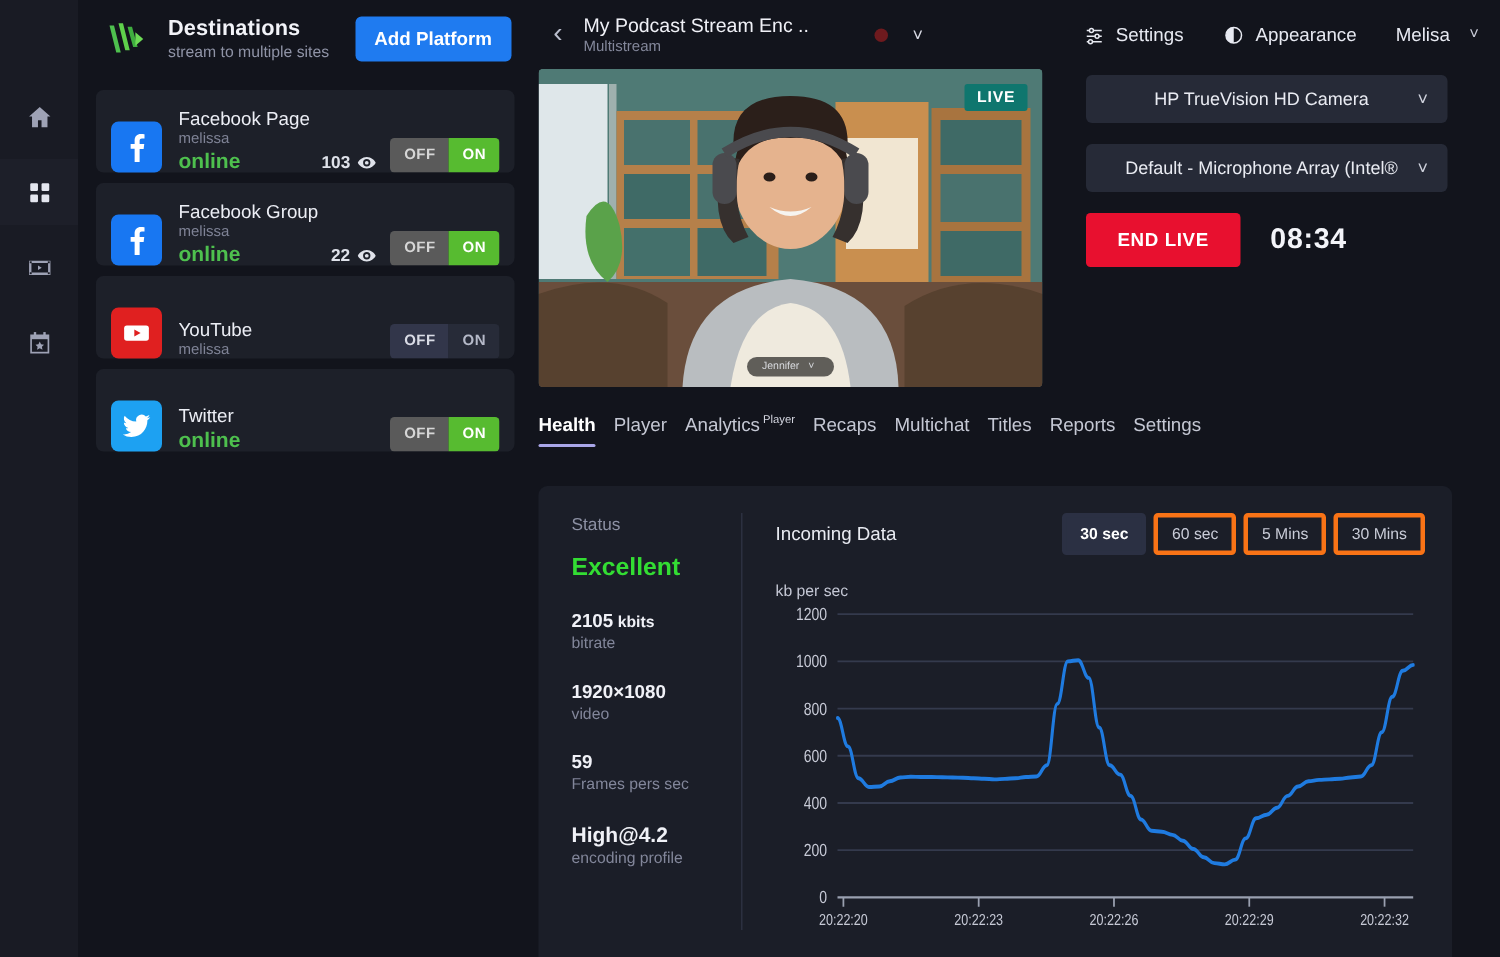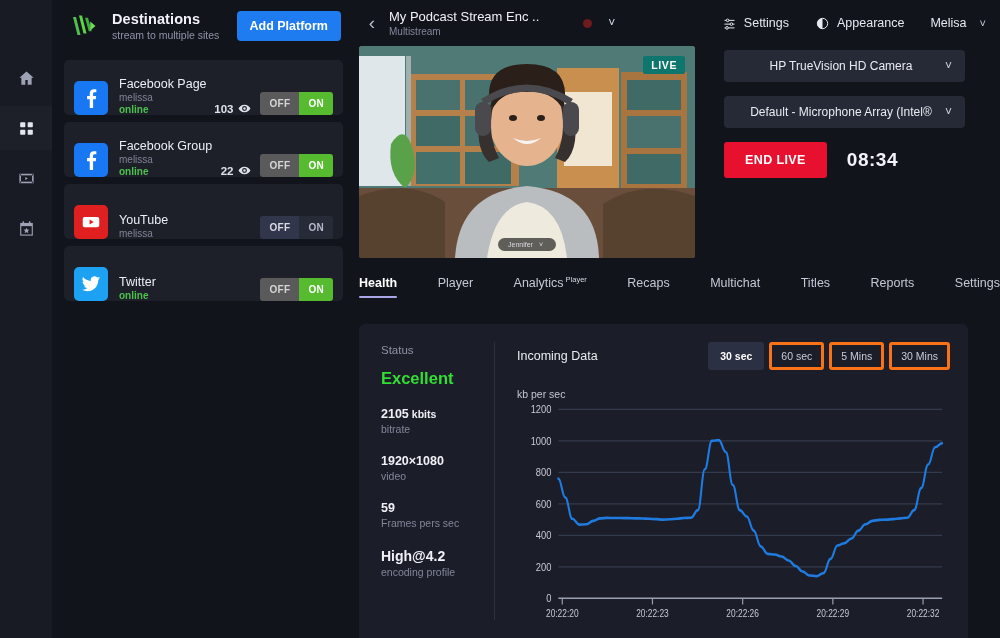--- a/index.html
+++ b/index.html
@@ -54,21 +54,21 @@
     height: 55px; display: flex; align-items: flex-end; padding: 0 10px;
   }
   .plat-ico { width: 34px; height: 34px; border-radius: 5px; flex: none; position: relative; }
   .plat-ico svg { position: absolute; inset: 0; margin: auto; }
   .plat-ico.fb { background: #1877f2; }
   .plat-ico.yt { background: #e02020; }
   .plat-ico.tw { background: #1da1f2; }
   .plat-info { flex: 1; padding-left: 11px; min-width: 0; }
   .plat-name { font-size: 12.5px; color: #eceef5; font-weight: normal; }
   .plat-user { font-size: 10px; color: #7f8396; margin-top: 1px; }
-  .plat-online { font-size: 10px; color: #4ec04e; font-weight: bold; margin-top: 1px; }
+  .plat-online { font-size: 14px; color: #4ec04e; font-weight: bold; margin-top: 1px; }
   .plat-count { font-size: 11.5px; color: #dfe2ea; font-weight: bold; margin-right: 5px; }
   .eye { width: 13px; height: 13px; fill: #dfe2ea; margin-right: 9px; }
   .toggle { display: flex; border-radius: 3px; overflow: hidden; flex: none; }
   .tg {
     font-size: 10px; font-weight: bold; letter-spacing: .3px;
     padding: 6px 9px; min-width: 30px; text-align: center;
   }
   .tg.off-inactive { background: #5a5a5a; color: #d6d6d6; }
   .tg.on-active { background: #57bb30; color: #ffffff; }
   .tg.off-active { background: #32364a; color: #d9dbe5; }
@@ -118,21 +118,21 @@
   .select .chev { color: #cfd2dd; font-size: 12px; }
   .end-row { display: flex; align-items: center; margin-top: 10px; }
   .end-live {
     background: #e8102f; color: #fff; border: none; font-family: inherit;
     font-size: 12.5px; font-weight: bold; letter-spacing: .4px;
     padding: 11px 21px; border-radius: 3px; cursor: pointer;
   }
   .timer { font-size: 19px; font-weight: bold; color: #f3f4f9; margin-left: 20px; letter-spacing: .5px; }
 
   
-  .tabs { display: flex; align-items: flex-end; gap: 24px; padding: 22px 0 0 4px; height: 40px; justify-content: space-between; }
+  .tabs { display: flex; align-items: flex-end; gap: 12px; padding: 22px 0 0 4px; height: 40px; }
   .tab { font-size: 12.5px; color: #c5c8d4; padding-bottom: 8px; position: relative; white-space: nowrap; }
   .tab.active { color: #ffffff; font-weight: bold; }
   .tab.active::after {
     content: ""; position: absolute; left: 0; right: 0; bottom: 0;
     height: 2.5px; background: #a9a6e8; border-radius: 2px;
   }
   .sup { font-size: 7.5px; vertical-align: super; color: #d6d8e2; margin-left: 2px; }
 
   
   .panel {

